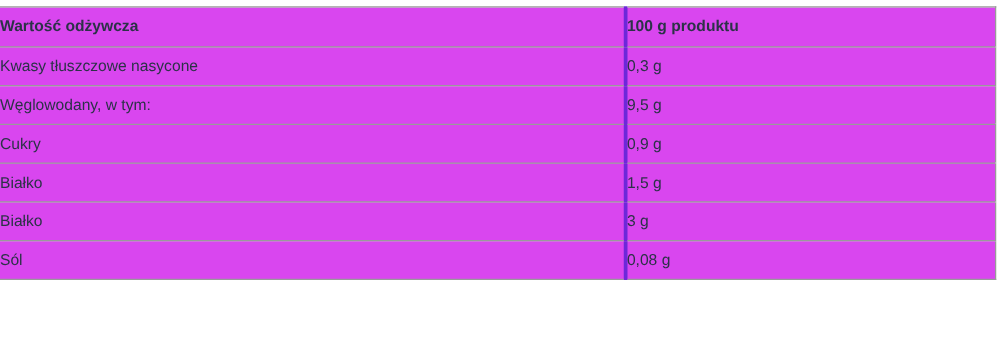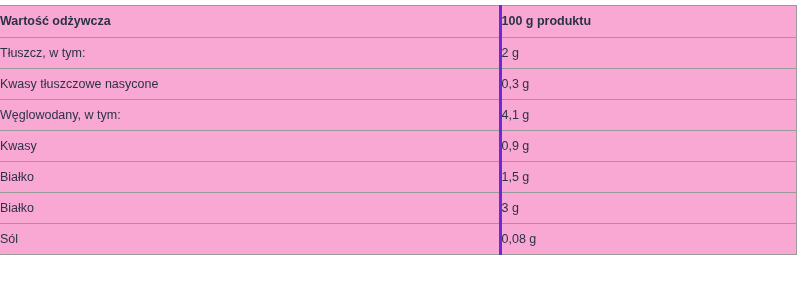--- a/index.html
+++ b/index.html
@@ -44,21 +44,21 @@
 
   table.nutrition-table td,
   table.nutrition-table th {
     border-bottom: 1px solid #9a9a9a;
     color: #2b3247;
     font-size: 12.5px;
     line-height: 15px;
     text-align: left;
     vertical-align: middle;
     font-weight: normal;
-    background: #f9a8d4;
+    background: #d946ef;
     padding: 0;
   }
 
   table.nutrition-table tr:last-child td {
     border-bottom: none;
   }
 
   td.cell-name, th.cell-name {
     padding-left: 7px;
     padding-right: 6px;
@@ -84,33 +84,29 @@
       <col class="col-value">
     </colgroup>
     <thead>
       <tr class="header-row">
         <th class="cell-name">Wartość odżywcza</th>
         <th class="cell-value">100 g produktu</th>
       </tr>
     </thead>
     <tbody id="table-body">
         <tr class="data-row">
-          <td class="cell-name">Tłuszcz, w tym:</td>
-          <td class="cell-value">2 g</td>
-        </tr>
-        <tr class="data-row">
           <td class="cell-name">Kwasy tłuszczowe nasycone</td>
           <td class="cell-value">0,3 g</td>
         </tr>
         <tr class="data-row">
           <td class="cell-name">Węglowodany, w tym:</td>
-          <td class="cell-value">4,1 g</td>
+          <td class="cell-value">9,5 g</td>
         </tr>
         <tr class="data-row">
-          <td class="cell-name">Kwasy</td>
+          <td class="cell-name">Cukry</td>
           <td class="cell-value">0,9 g</td>
         </tr>
         <tr class="data-row">
           <td class="cell-name">Białko</td>
           <td class="cell-value">1,5 g</td>
         </tr>
         <tr class="data-row">
           <td class="cell-name">Białko</td>
           <td class="cell-value">3 g</td>
         </tr>

